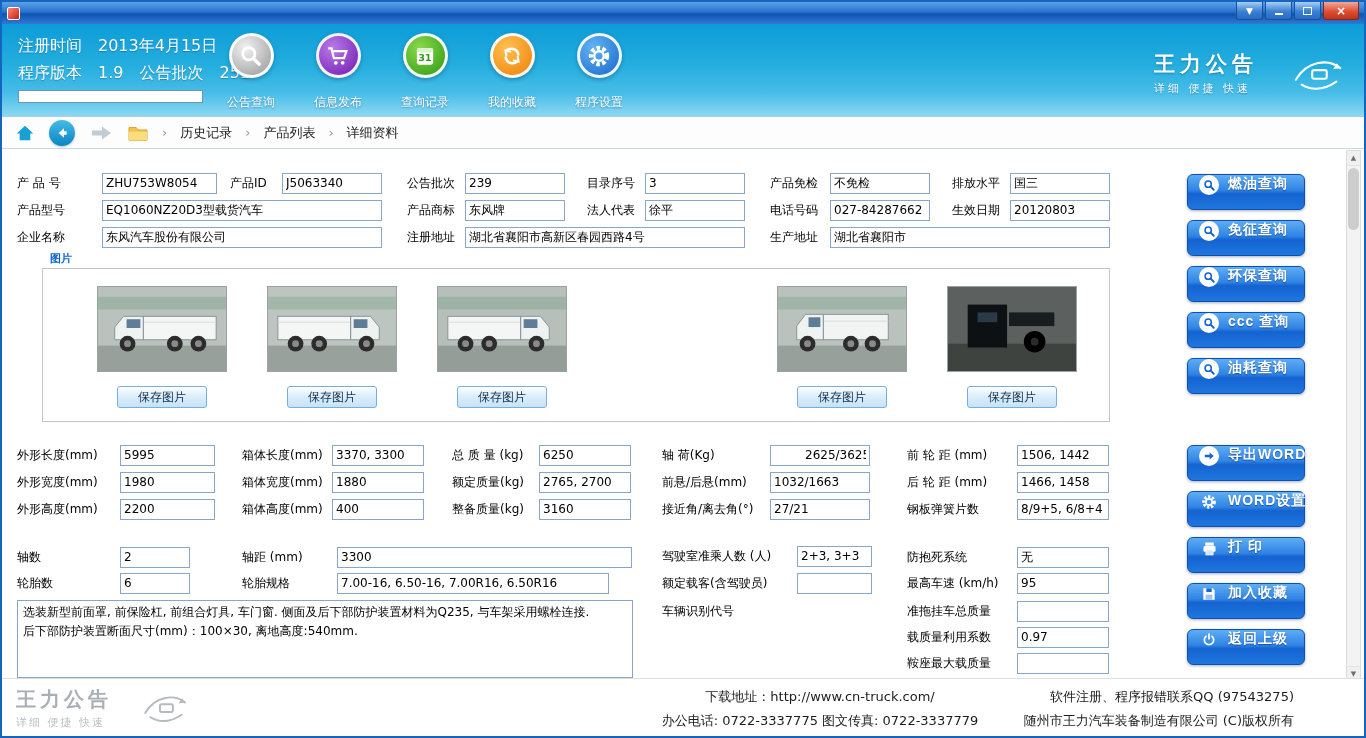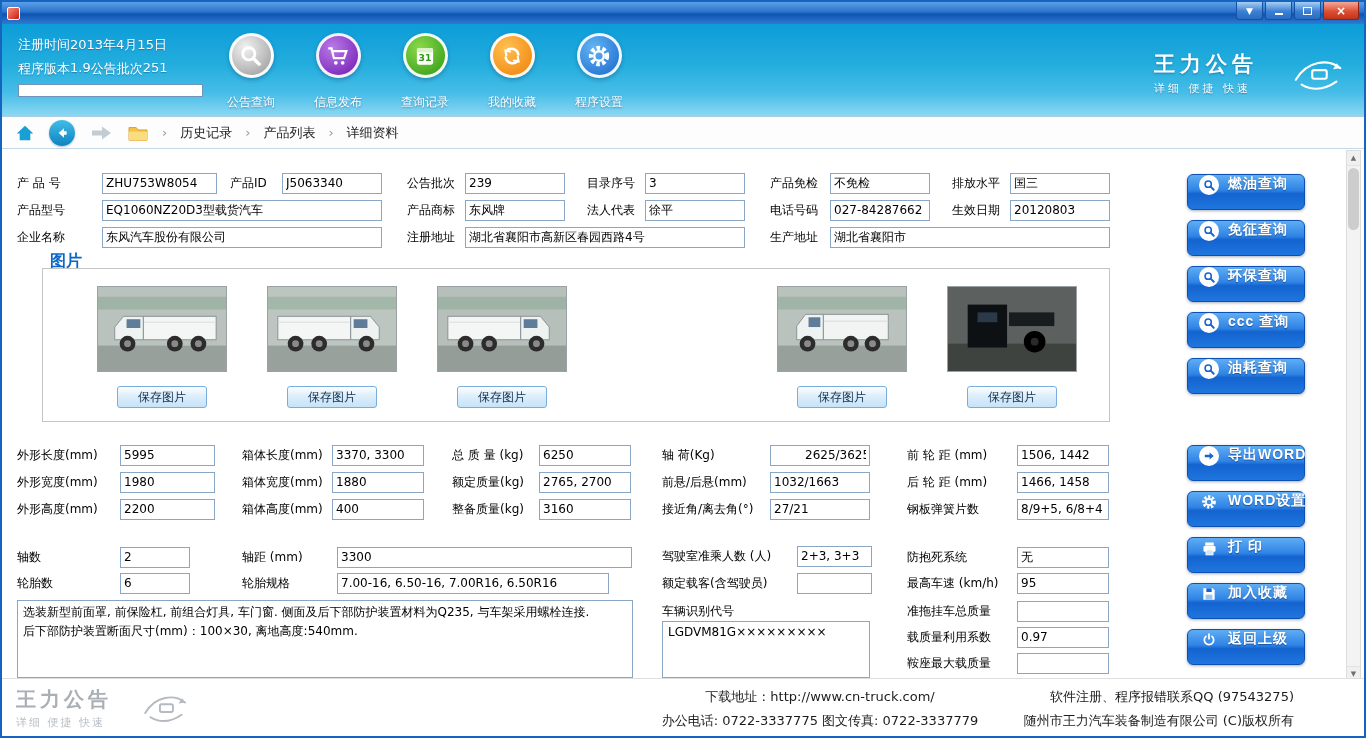--- a/index.html
+++ b/index.html
@@ -17,21 +17,21 @@
     background:linear-gradient(180deg,#a8cef4,#3a80d4 55%,#2a6cc0);color:#fff;
     display:flex;align-items:center;justify-content:center;font-size:9px;cursor:pointer}
   .win-btn.close{width:36px;background:linear-gradient(180deg,#f4a896,#dd4f35 55%,#c03418);border-color:#8e2410;font-size:12px;font-weight:bold}
   .glyph-mini{display:block;width:8px;height:2px;background:#fff;margin-top:7px}
   .glyph-maxi{display:block;width:9px;height:8px;border:1.5px solid #fff}
 
   
   .header{position:absolute;left:0;top:22px;width:100%;height:92px;
     background:linear-gradient(180deg,#0d9cd8 0%,#24aede 45%,#47bde8 75%,#8cd8f2 100%)}
   .hinfo{position:absolute;left:16px;top:12px;color:#fff}
-  .hrow{display:flex;margin-bottom:6px;font-size:13px;text-shadow:0 1px 1px rgba(0,50,100,.35)}
+  .hrow{display:flex;gap:16px;margin-bottom:6px;font-size:16px;text-shadow:0 1px 1px rgba(0,50,100,.35)}
   .hbar{width:185px;height:13px;background:#fff;border:1px solid #6f94b8;margin-top:3px}
   .toolbar{position:absolute;left:212px;top:9px;display:flex;gap:13px}
   .tool{width:74px;text-align:center;cursor:pointer}
   .tool-circle{width:45px;height:45px;margin:0 auto;border-radius:50%;border:3px solid rgba(255,255,255,.92);
     display:flex;align-items:center;justify-content:center;box-shadow:0 2px 4px rgba(0,40,80,.3)}
   .tc-grey{background:radial-gradient(circle at 35% 30%,#f2f2f2,#969696)}
   .tc-purple{background:radial-gradient(circle at 35% 30%,#b87ae8,#7018b0)}
   .tc-green{background:radial-gradient(circle at 35% 30%,#8ad84a,#2f9a14)}
   .tc-orange{background:radial-gradient(circle at 35% 30%,#ffc050,#ef8008)}
   .tc-blue{background:radial-gradient(circle at 35% 30%,#64b4f4,#1668cc)}
@@ -47,21 +47,21 @@
   .nav-circle{width:26px;height:26px;border-radius:50%;background:linear-gradient(180deg,#44bce8,#0c84c0);
     display:flex;align-items:center;justify-content:center;cursor:pointer;box-shadow:0 1px 2px rgba(0,60,100,.3)}
   .crumb{font-size:13px;color:#222;cursor:pointer}
   .crumb-sep{color:#999;font-size:13px}
   .icon-btn{cursor:pointer;display:flex;align-items:center}
 
   
   .field{position:absolute;height:22px;display:flex;align-items:center}
   .flabel{font-size:12px;color:#000;white-space:nowrap;flex:none}
   .finput{height:21px;border:1px solid #89a7c4;background:#fff;font-size:12px;padding:0 3px;font-family:inherit;color:#000;flex:none}
-  .section-label{position:absolute;left:48px;top:249px;color:#0a66c8;font-size:16px;font-weight:bold}
+  .section-label{position:absolute;left:48px;top:249px;color:#0a66c8;font-size:11px;font-weight:bold}
 
   .photo-box{position:absolute;left:40px;top:266px;width:1068px;height:154px;border:1px solid #c4c4c4;background:#fff}
   .photo{position:absolute;top:284px;width:130px;height:86px;border:1px solid #9aa2a6;overflow:hidden}
   .photo svg{display:block;width:100%;height:100%}
   .flip svg{transform:scaleX(-1)}
   .dark svg{filter:brightness(.5) contrast(1.15)}
   .save-btn{position:absolute;top:384px;width:90px;height:22px;font-size:12px;font-family:inherit;color:#10304e;
     background:linear-gradient(180deg,#fdfeff,#ddeefb 45%,#c6e3f8);border:1px solid #78aede;border-radius:3px;cursor:pointer}
 
   .notes{position:absolute;left:15px;top:598px;width:616px;height:78px;border:1px solid #89a7c4;font-size:12px;
@@ -472,21 +472,20 @@
     <input class="finput" style="width: 75px;" value="">
   </div>
   <div class="field" style="left:905px;top:570px">
     <span class="flabel" style="width:110px">最高车速 (km/h)</span>
     <input class="finput" style="width: 92px;" value="95">
   </div>
 
   <textarea class="notes" style="">选装新型前面罩, 前保险杠, 前组合灯具, 车门窗. 侧面及后下部防护装置材料为Q235, 与车架采用螺栓连接.
 后下部防护装置断面尺寸(mm)：100×30, 离地高度:540mm.</textarea>
   <div class="vin-label">车辆识别代号</div>
-  <textarea class="vin-area" style="">LGDVM81G×××××××××</textarea>
 
   <div class="field" style="left:905px;top:598px">
     <span class="flabel" style="width:110px">准拖挂车总质量</span>
     <input class="finput" style="width: 92px;" value="">
   </div>
   <div class="field" style="left:905px;top:624px">
     <span class="flabel" style="width:110px">载质量利用系数</span>
     <input class="finput" style="width: 92px;" value="0.97">
   </div>
   <div class="field" style="left:905px;top:650px">

